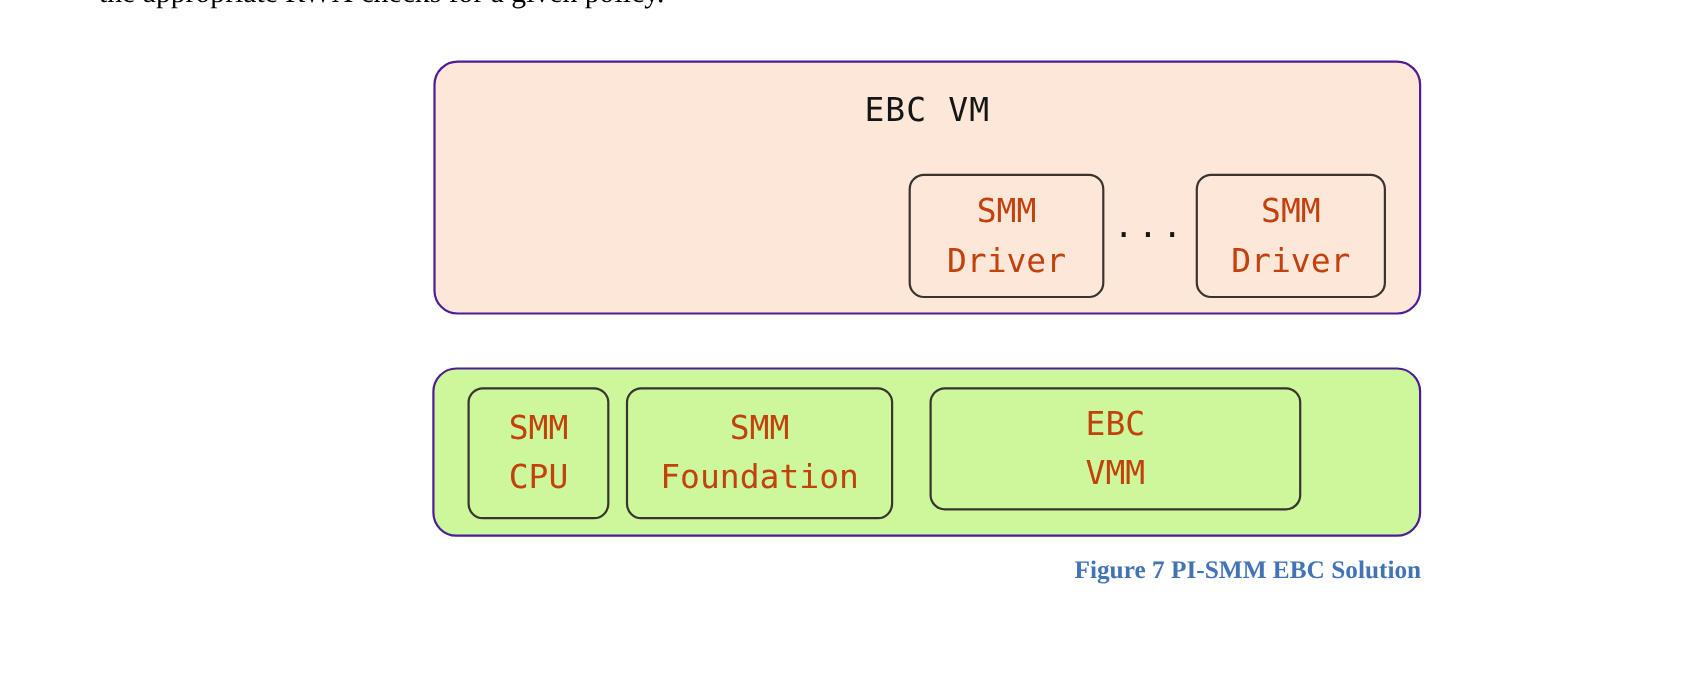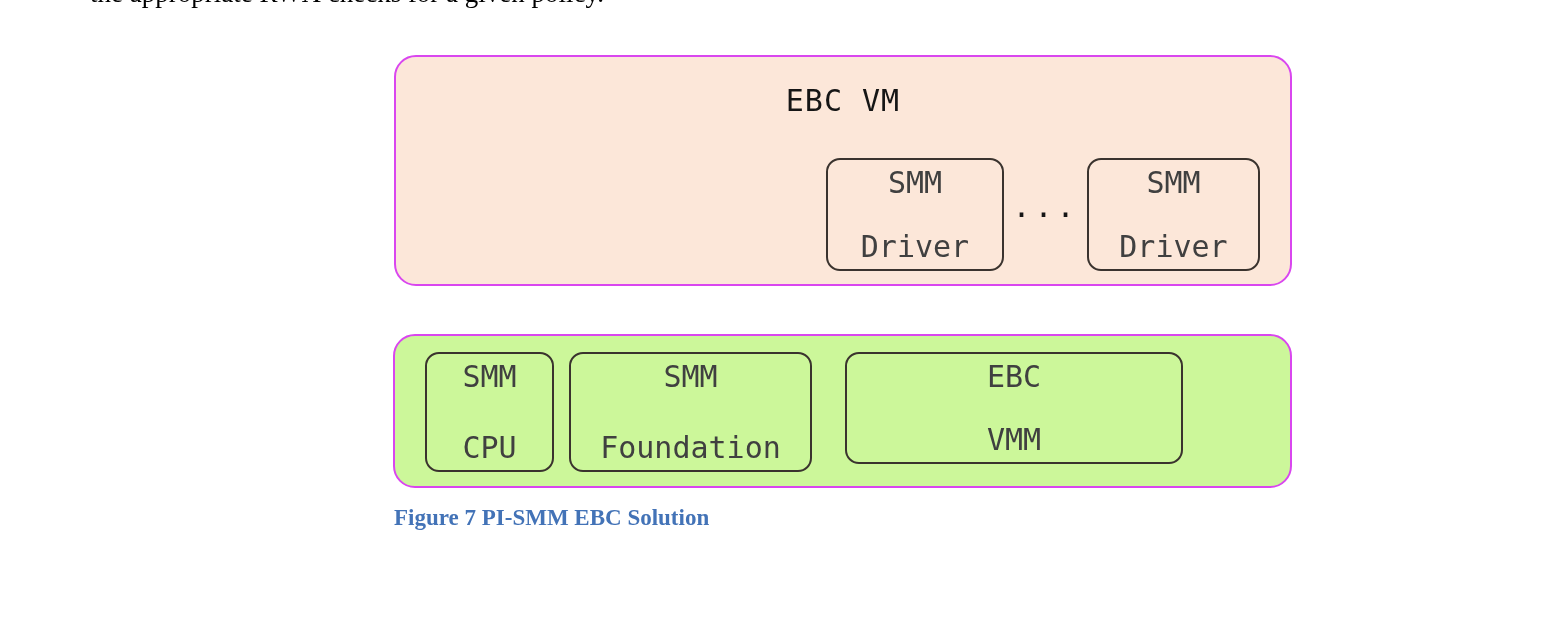--- a/index.html
+++ b/index.html
@@ -34,21 +34,21 @@
     left: 0;
     top: 0;
     width: 1548px;
     height: 620px;
   }
 
   
   .outer-box {
     position: absolute;
     box-sizing: border-box;
-    border: 2px solid #d946ef;
+    border: 2px solid #4c1d95;
     border-radius: 22px;
   }
   .vm-box {
     left: 394px;
     top: 55px;
     width: 898px;
     height: 231px;
     background: #fce7d9;
   }
   .fw-box {
@@ -74,25 +74,25 @@
 
   
   .inner-box {
     position: absolute;
     box-sizing: border-box;
     border: 2px solid #3a332e;
     border-radius: 14px;
     display: flex;
     flex-direction: column;
     align-items: center;
-    justify-content: space-between;
+    justify-content: center;
     font-family: "DejaVu Sans Mono", "Liberation Mono", monospace;
     font-size: 30px;
     line-height: 45px;
-    color: #404040;
+    color: #c2410c;
     background: transparent;
   }
   .inner-box .line {
     display: block;
     white-space: nowrap;
   }
 
   
   .drv1 { left: 430px; top: 101px; width: 178px; height: 113px; }
   .drv2 { left: 691px; top: 101px; width: 173px; height: 113px; }
@@ -117,21 +117,21 @@
   .smmcpu  { left: 30px;  top: 16px; width: 129px; height: 120px; }
   .smmfdn  { left: 174px; top: 16px; width: 243px; height: 120px; }
   .ebcvmm  { left: 450px; top: 16px; width: 338px; height: 112px; }
 
   
   .caption {
     position: absolute;
     left: 394px;
     top: 505px;
     width: 898px;
-    text-align: left;
+    text-align: right;
     font-family: "Liberation Serif", "DejaVu Serif", serif;
     font-weight: bold;
     font-size: 23px;
     color: #4373b7;
     white-space: nowrap;
   }
 </style>
 </head>
 <body>
 

